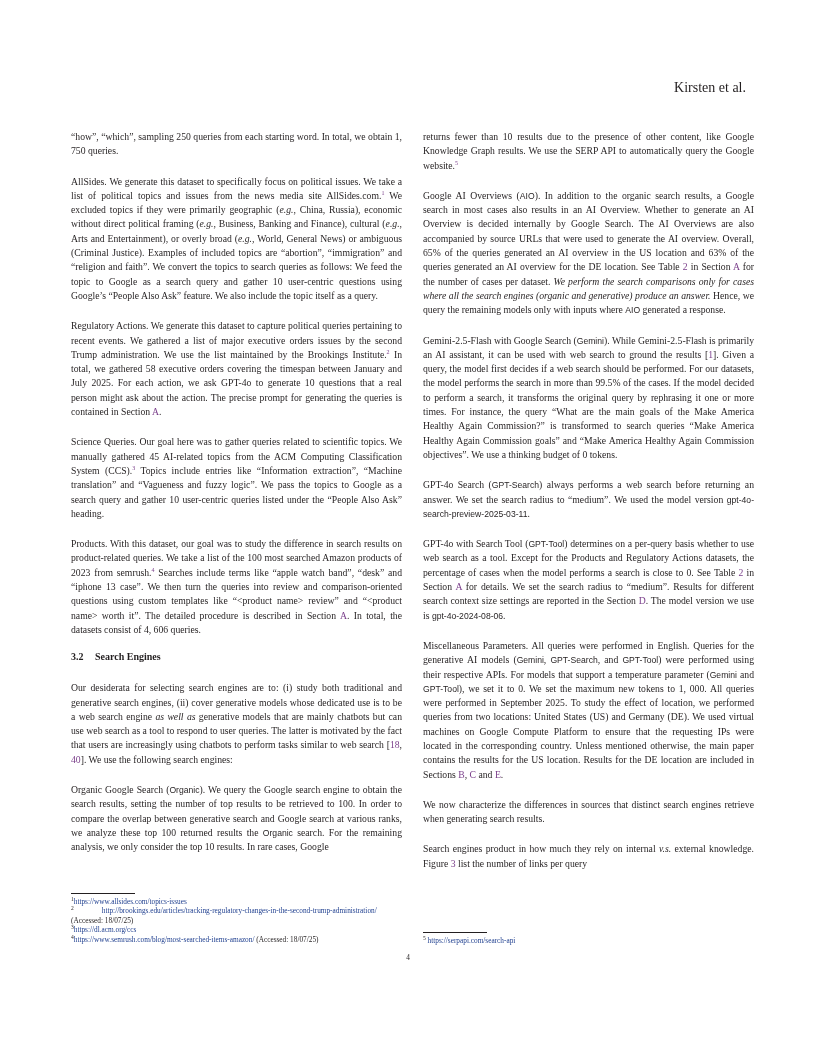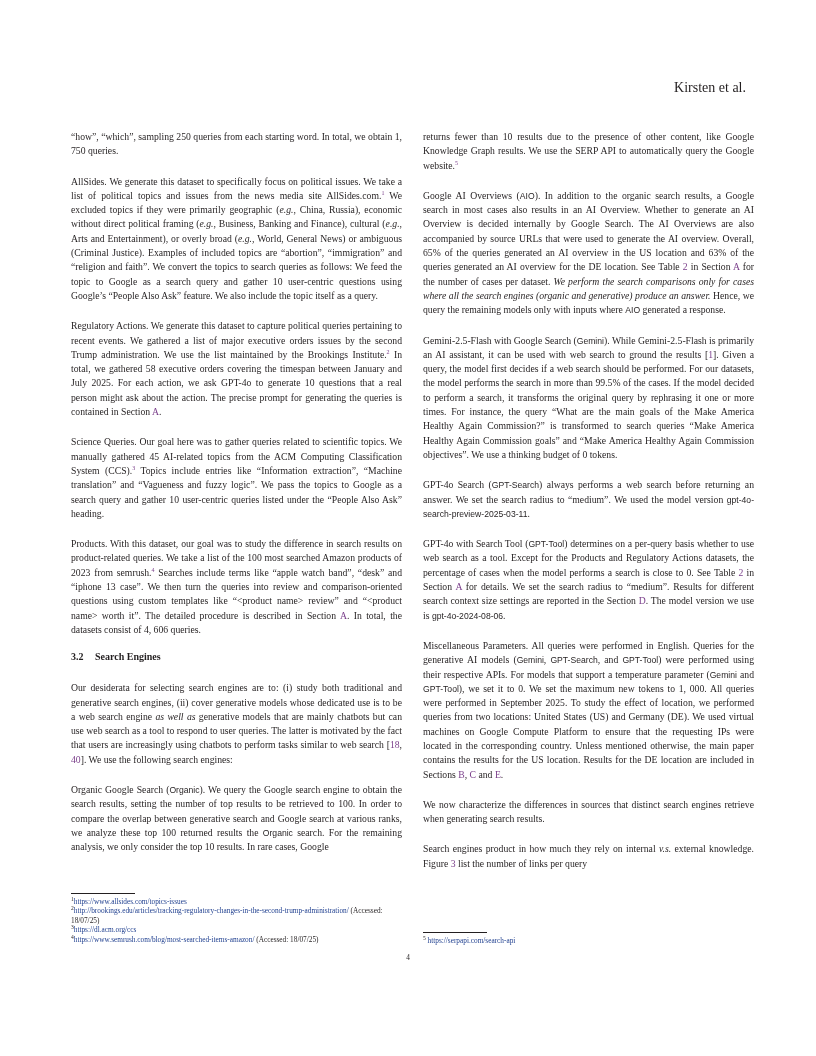--- a/index.html
+++ b/index.html
@@ -89,21 +89,21 @@
   <p>We now characterize the differences in sources that distinct search engines retrieve when generating search results.</p>
 
   <p>
     <b><span>Search engines product in how much they rely on internal </span><i>v.s.</i><span> external knowledge.</span></b><span> Figure </span><span class="ref">3</span><span> list the number of links per query</span>
   </p>
 </div>
 
 <div class="footnotes fn-left">
   <div class="fn-rule"></div>
   <div><span class="fn-num">1</span><span class="fn-link">https://www.allsides.com/topics-issues</span><span></span></div>
-  <div><span class="fn-num">2</span><span class="fn-link" style="word-break:break-all;">http://brookings.edu/articles/tracking-regulatory-changes-in-the-second-trump-administration/</span><span> (Accessed: 18/07/25)</span></div>
+  <div><span class="fn-num">2</span><span class="fn-link" style="word-break:break-all;margin-left:28px;">http://brookings.edu/articles/tracking-regulatory-changes-in-the-second-trump-administration/</span><span> (Accessed: 18/07/25)</span></div>
   <div><span class="fn-num">3</span><span class="fn-link">https://dl.acm.org/ccs</span><span></span></div>
   <div><span class="fn-num">4</span><span class="fn-link">https://www.semrush.com/blog/most-searched-items-amazon/</span><span> (Accessed: 18/07/25)</span></div>
 </div>
 
 <div class="footnotes fn-right">
   <div class="fn-rule"></div>
   <div><span class="fn-num">5</span> <span class="fn-link">https://serpapi.com/search-api</span><span></span></div>
 </div>
 
 <div class="page-number">4</div>

